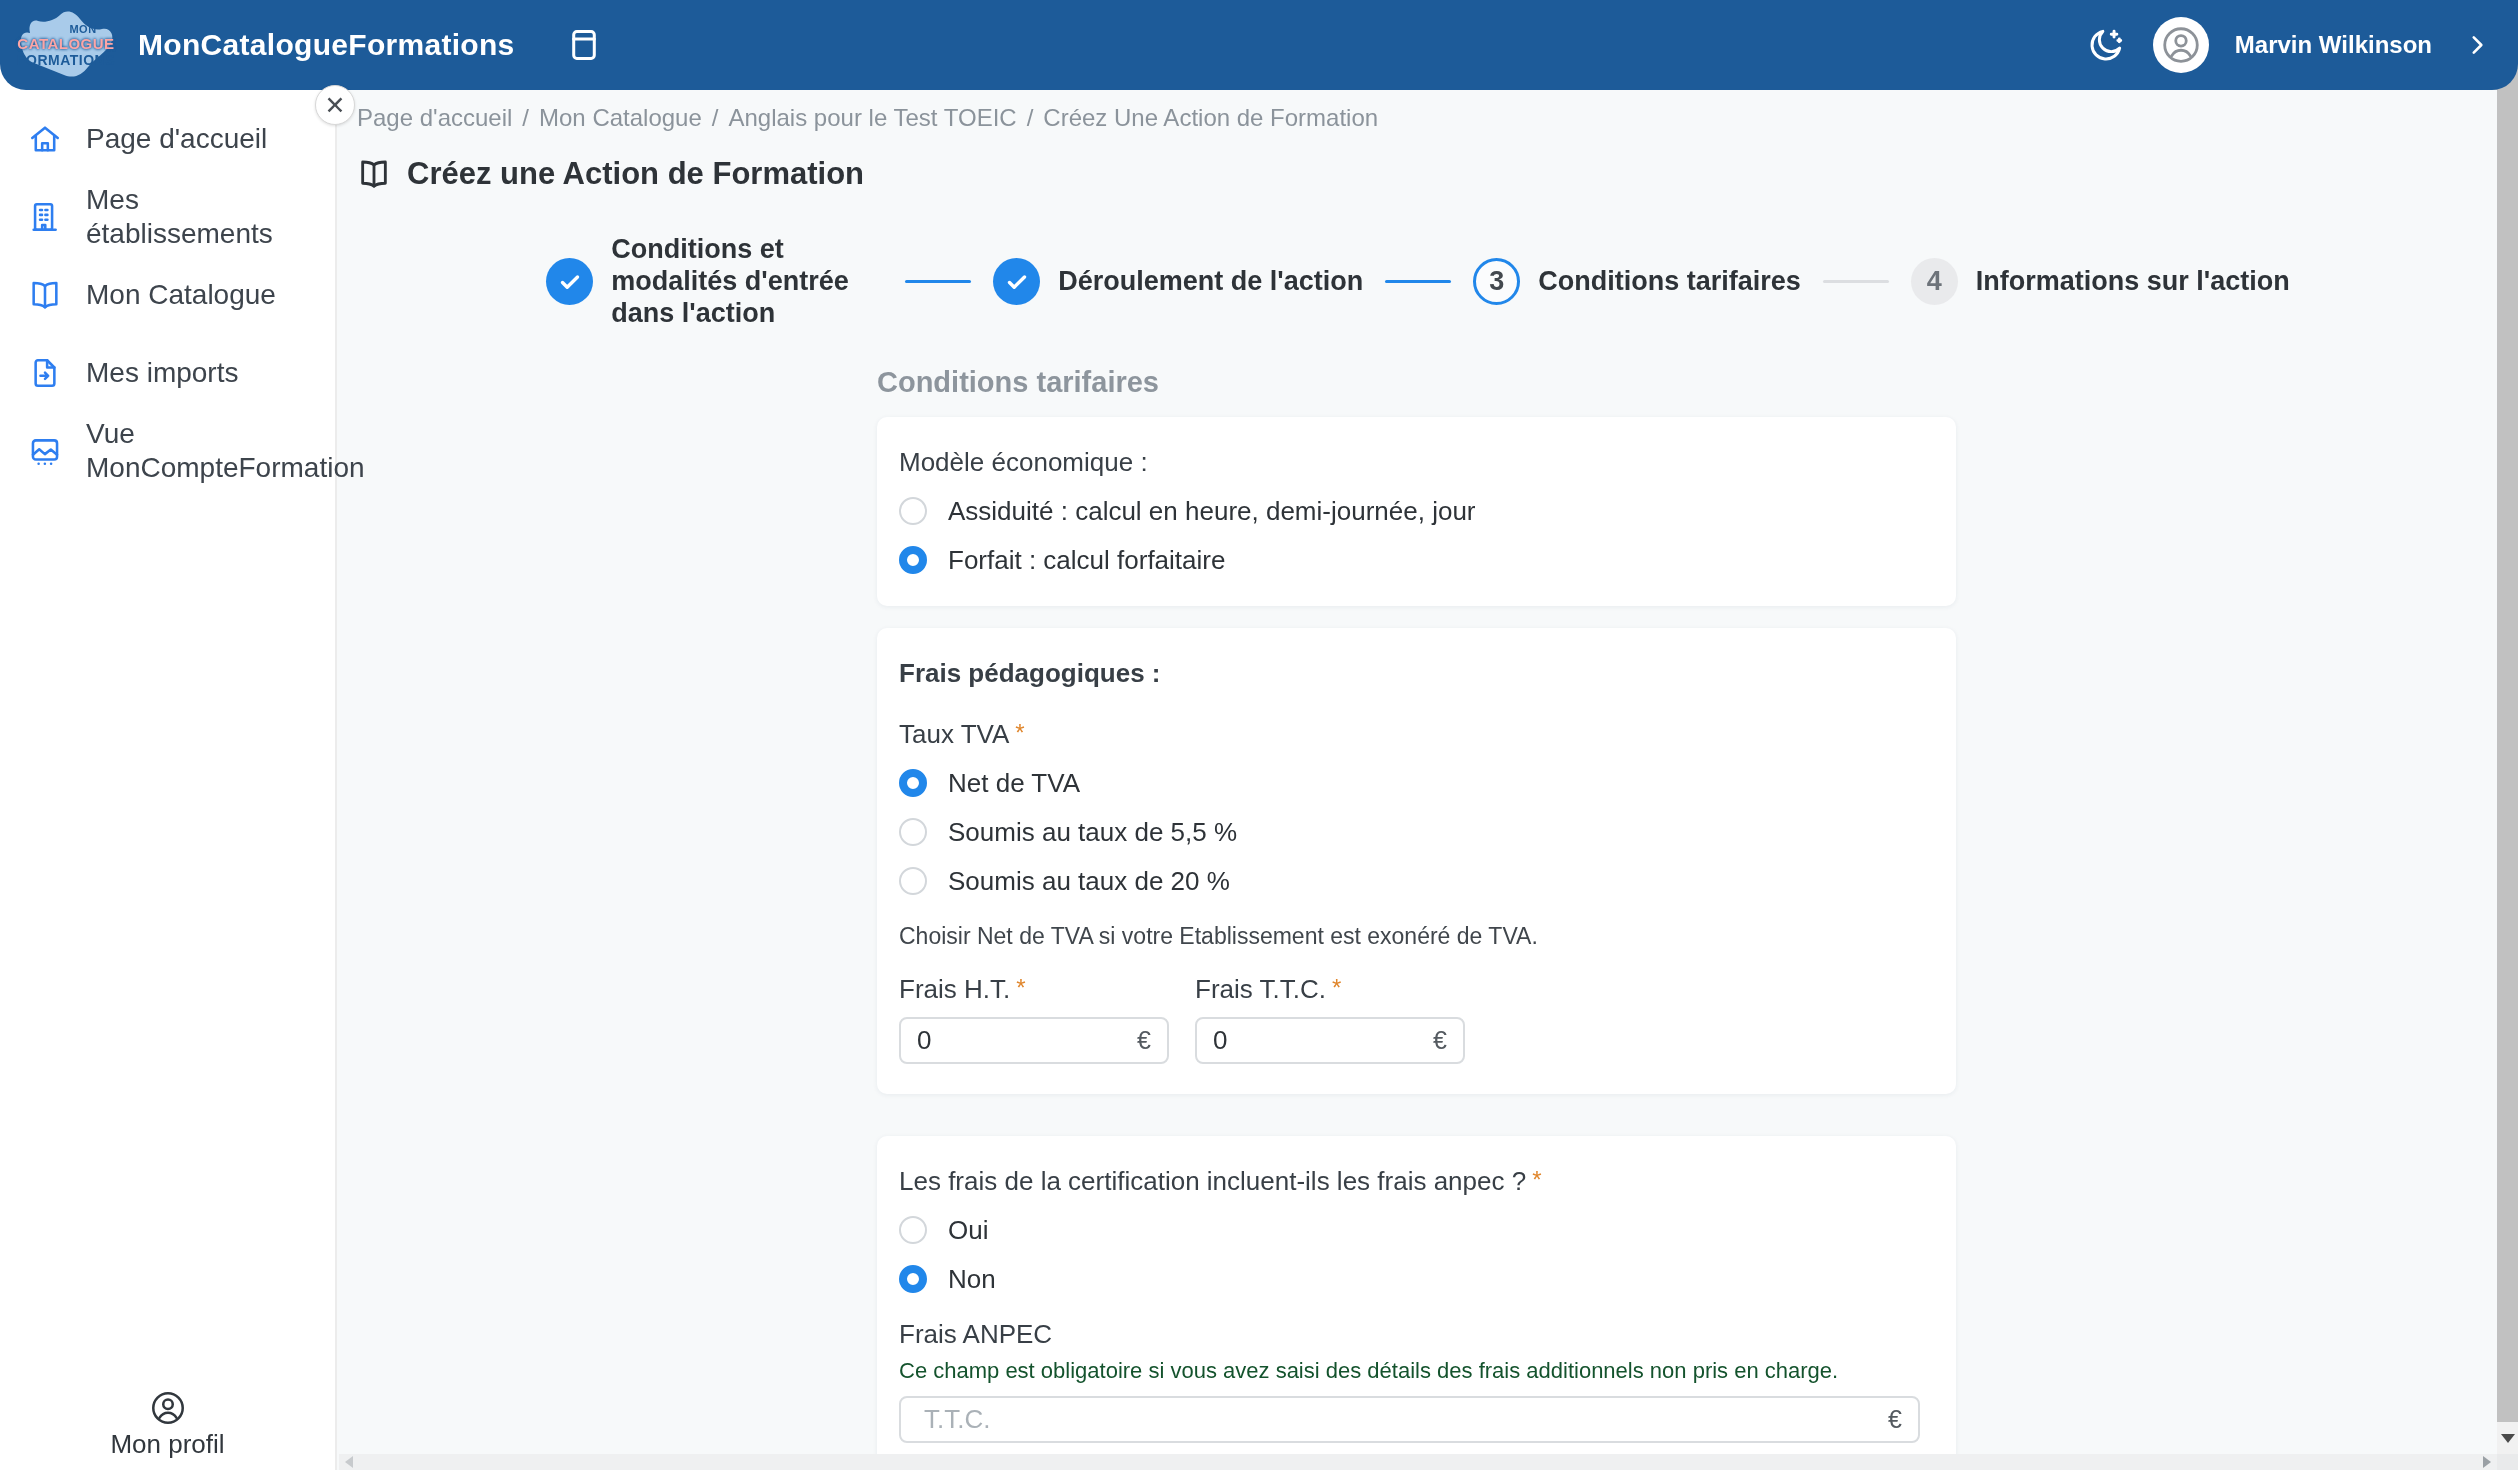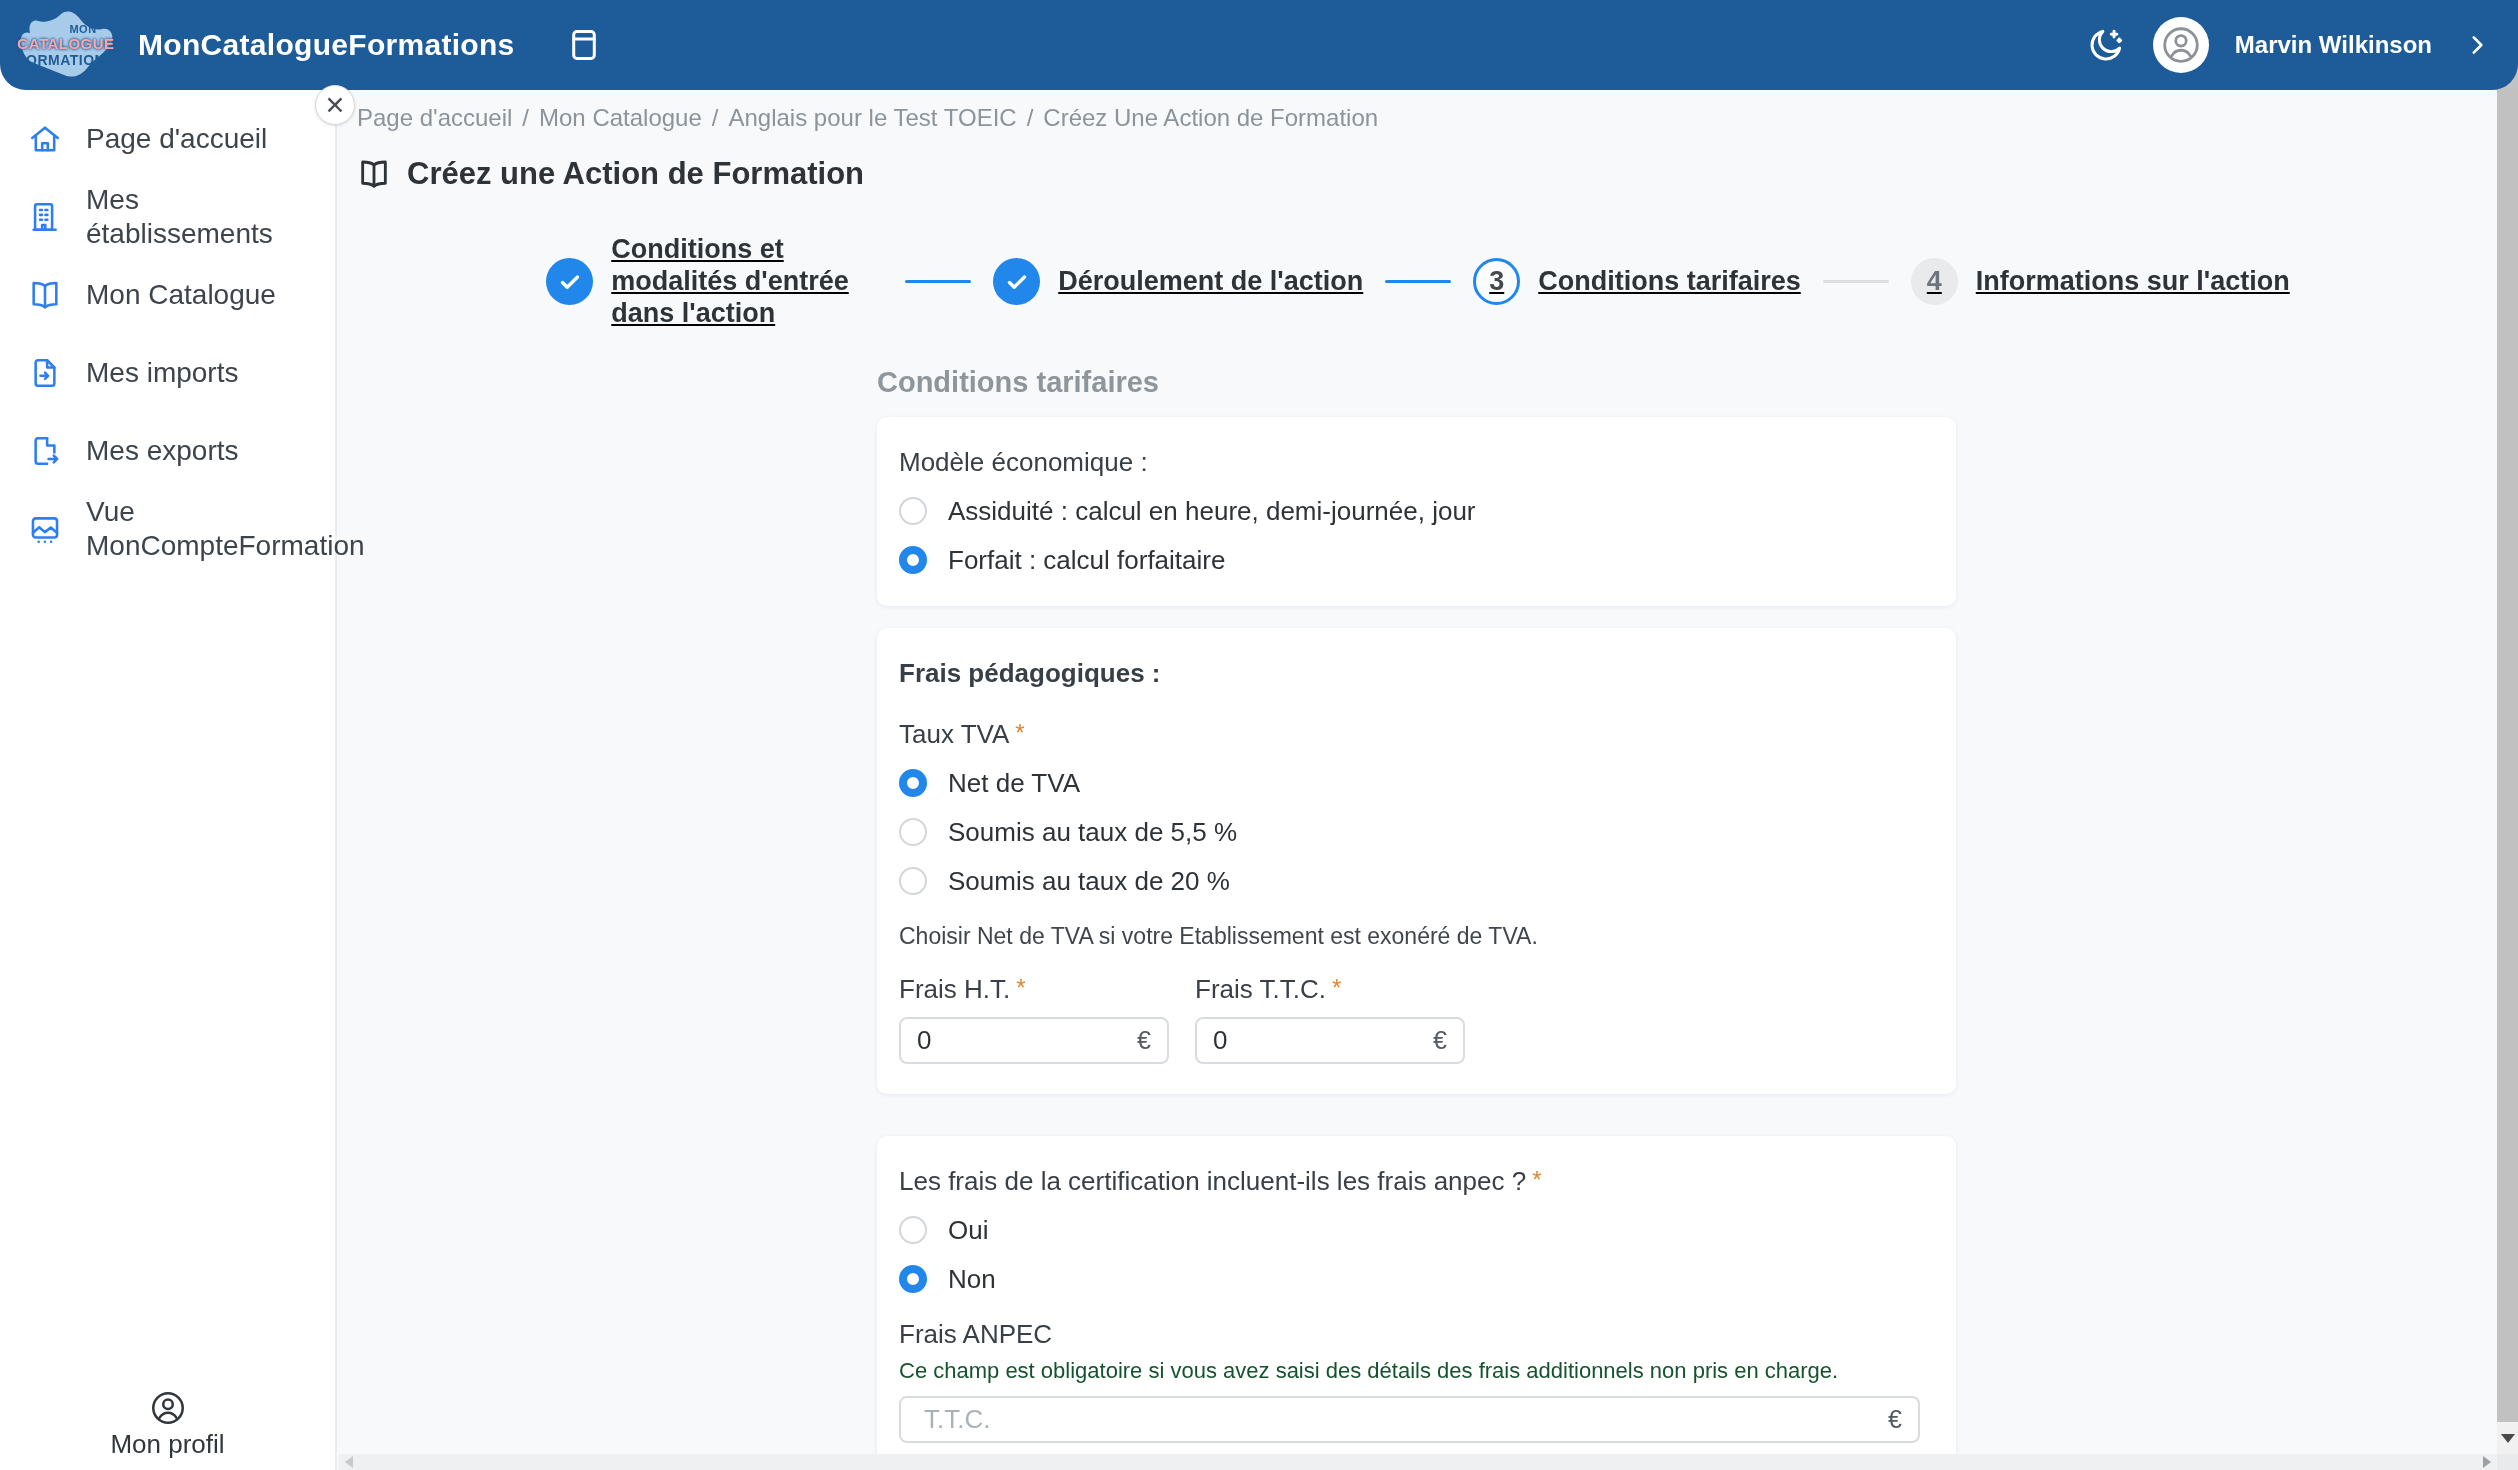--- a/index.html
+++ b/index.html
@@ -46,21 +46,21 @@
 
   
   .content { position:absolute; left:339px; top:90px; right:21px; bottom:16px; background:#f7f9fa; overflow:hidden; }
   .breadcrumb { padding:14px 0 0 18px; font-size:24px; color:#8b939b; display:flex; gap:10px; flex-wrap:wrap; }
   .breadcrumb .bc-item { cursor:pointer; }
   .page-title-row { margin:24px 0 0 18px; display:flex; align-items:center; gap:16px; }
   .page-title-row h1 { font-size:31px; font-weight:700; color:#2e3338; }
 
   
   .stepper { margin-top:42px; display:flex; align-items:center; justify-content:center; }
-  .step { display:flex; align-items:center;text-decoration:underline; }
+  .step { display:flex; align-items:center; }
   .step-circle { width:47px; height:47px; border-radius:50%; display:flex; align-items:center; justify-content:center; flex:0 0 auto; }
   .step-circle.done { background:#2187ea; }
   .step-circle.active { background:#fbfcfd; border:3px solid #2187ea; font-size:27px; font-weight:600; color:#43494f; }
   .step-circle.pending { background:#e9eaec; font-size:27px; font-weight:600; color:#6d737a; }
   .step-label { margin-left:18px; font-size:27px; font-weight:600; color:#2e3338; line-height:1.18; }
   .step-label.wrap { max-width:272px; }
   .connector { width:66px; height:3px; margin:0 22px; border-radius:2px; }
   .connector.blue { background:#2187ea; }
   .connector.gray { background:#dcdee1; }
 
@@ -192,30 +192,20 @@
           <path d="M13.5 3H7a1.6 1.6 0 0 0-1.6 1.6v14.8A1.6 1.6 0 0 0 7 21h10a1.6 1.6 0 0 0 1.6-1.6V8.1z"></path>
           <path d="M13.5 3v5.1h5.1"></path>
           <path d="M8.8 14h5.4M12 11.8l2.2 2.2L12 16.2"></path>
         </svg>
       </span>
       <span class="lbl">Mes imports</span>
     </div>
     <div class="side-item">
       <span class="side-icon">
         <svg width="34" height="34" viewBox="0 0 24 24" fill="none" stroke="#2e7ef0" stroke-width="1.8" stroke-linecap="round" stroke-linejoin="round">
-          <path d="M13.5 3H7a1.6 1.6 0 0 0-1.6 1.6v14.8A1.6 1.6 0 0 0 7 21h6.5"></path>
-          <path d="M13.5 3v5.1h5.1M18.6 8.1v5"></path>
-          <path d="M14.5 17.6h6M18.2 15.2l2.4 2.4-2.4 2.4"></path>
-        </svg>
-      </span>
-      <span class="lbl">Mes exports</span>
-    </div>
-    <div class="side-item">
-      <span class="side-icon">
-        <svg width="34" height="34" viewBox="0 0 24 24" fill="none" stroke="#2e7ef0" stroke-width="1.8" stroke-linecap="round" stroke-linejoin="round">
           <rect x="3.5" y="4.5" width="17" height="13.5" rx="2"></rect>
           <path d="M3.5 14.6l4.4-3.8 4 3.4 4.2-3.2 4.4 3.6"></path>
           <path d="M7.5 21h.01M11.9 21h.01M16.3 21h.01"></path>
         </svg>
       </span>
       <span class="lbl">Vue MonCompteFormation</span>
     </div>
 
     <div class="profile">
       <svg width="38" height="38" viewBox="0 0 24 24" fill="none" stroke="#31373d" stroke-width="1.6" stroke-linecap="round">

